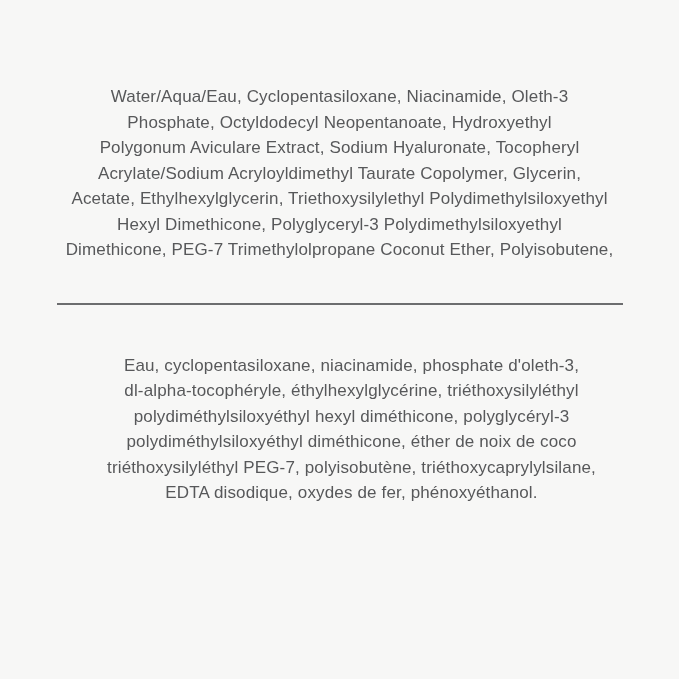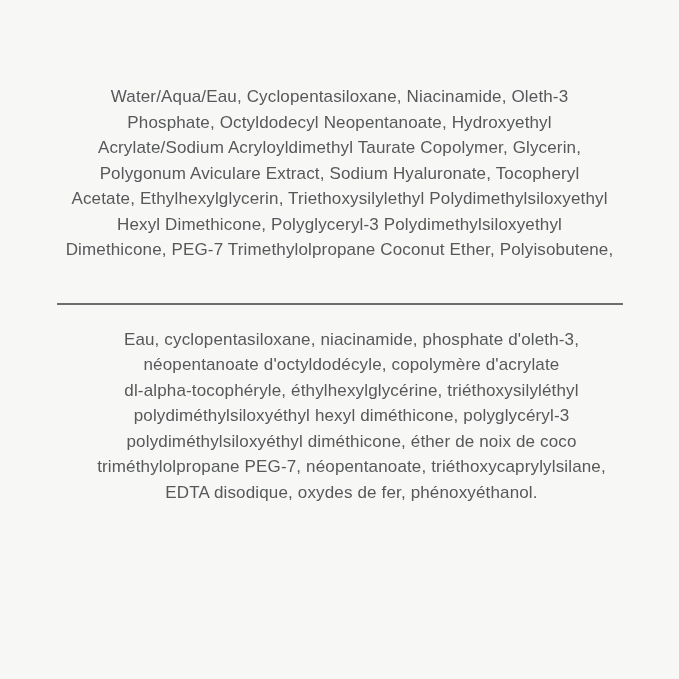--- a/index.html
+++ b/index.html
@@ -33,42 +33,41 @@
   .ingredients-en {
     padding-top: 84px;
   }
   .divider {
     width: 566px;
     margin: 40px auto 0 auto;
     height: 0;
     border-top: 2px solid #6c6d6f;
   }
   .ingredients-fr {
-    padding-top: 22px;
+    padding-top: 48px;
     margin-left: 24px;
   }
 </style>
 </head>
 <body>
 
 <div class="page">
   <div class="ingredients ingredients-en">
       <div class="text-line">Water/Aqua/Eau, Cyclopentasiloxane, Niacinamide, Oleth-3</div>
       <div class="text-line">Phosphate, Octyldodecyl Neopentanoate, Hydroxyethyl</div>
+      <div class="text-line">Polygonum Aviculare Extract, Sodium Hyaluronate, Tocopheryl</div>
       <div class="text-line">Acrylate/Sodium Acryloyldimethyl Taurate Copolymer, Glycerin,</div>
-      <div class="text-line">Polygonum Aviculare Extract, Sodium Hyaluronate, Tocopheryl</div>
       <div class="text-line">Acetate, Ethylhexylglycerin, Triethoxysilylethyl Polydimethylsiloxyethyl</div>
       <div class="text-line">Hexyl Dimethicone, Polyglyceryl-3 Polydimethylsiloxyethyl</div>
       <div class="text-line">Dimethicone, PEG-7 Trimethylolpropane Coconut Ether, Polyisobutene,</div>
     </div>
 
   <div class="divider"></div>
 
   <div class="ingredients ingredients-fr">
       <div class="text-line">Eau, cyclopentasiloxane, niacinamide, phosphate d'oleth-3,</div>
-      <div class="text-line">néopentanoate d'octyldodécyle, copolymère d'acrylate</div>
       <div class="text-line">dl-alpha-tocophéryle, éthylhexylglycérine, triéthoxysilyléthyl</div>
       <div class="text-line">polydiméthylsiloxyéthyl hexyl diméthicone, polyglycéryl-3</div>
       <div class="text-line">polydiméthylsiloxyéthyl diméthicone, éther de noix de coco</div>
-      <div class="text-line">triméthylolpropane PEG-7, néopentanoate, triéthoxycaprylylsilane,</div>
+      <div class="text-line">triéthoxysilyléthyl PEG-7, polyisobutène, triéthoxycaprylylsilane,</div>
       <div class="text-line">EDTA disodique, oxydes de fer, phénoxyéthanol.</div>
     </div>
 </div>
 
 </body></html>

